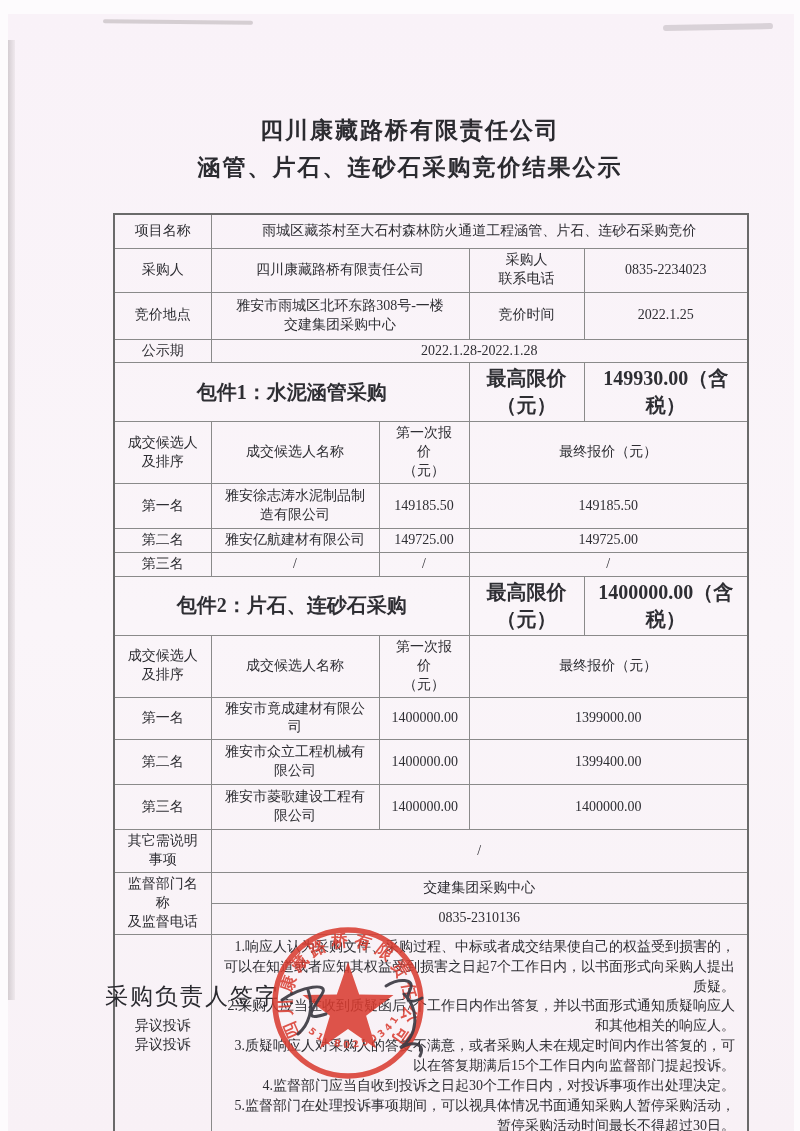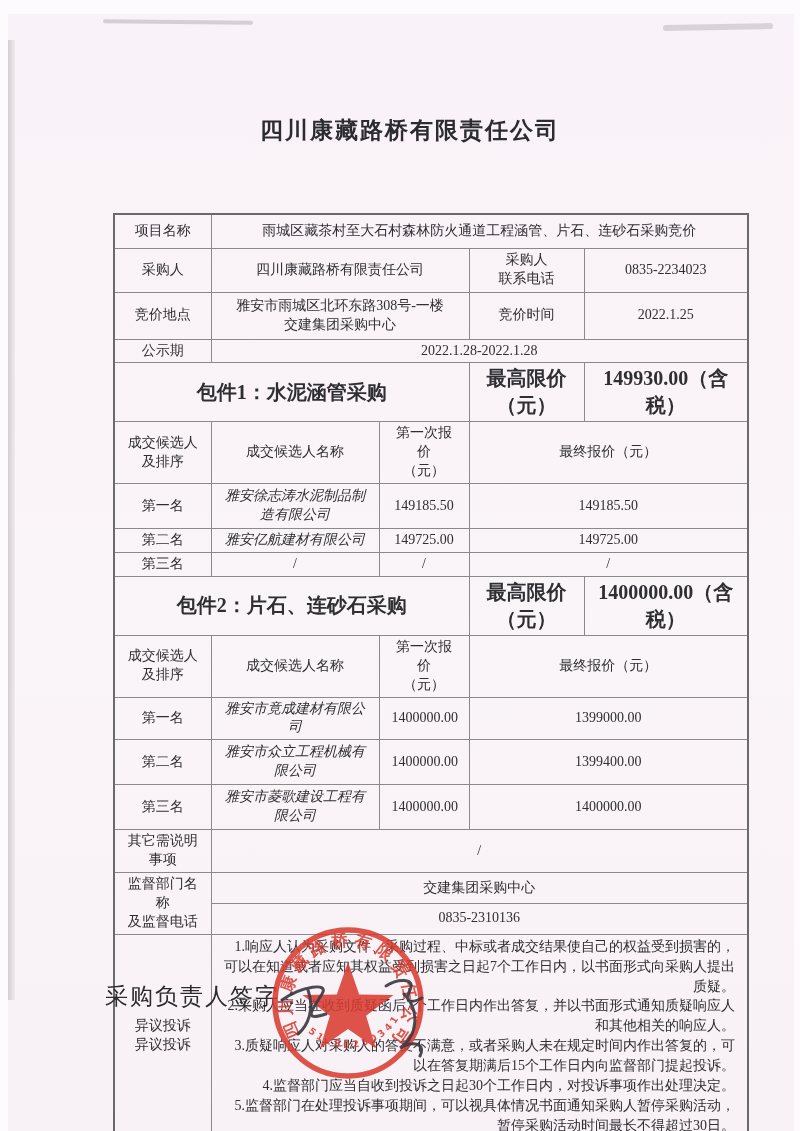--- a/index.html
+++ b/index.html
@@ -36,21 +36,21 @@
     position:absolute; left:113px; top:213px; width:634px;
     border-collapse:collapse; table-layout:fixed;
     font-size:14px; color:#2e2e33;
   }
   table.main td {
     border:1.5px solid #8a8a8a;
     text-align:center; vertical-align:middle;
     padding:2px 12px; line-height:1.35;
   }
   table.main { border:2px solid #6a6a6a; }
-  td.name-cell { text-align:left; padding-left:8px;font-style:italic; }
+  td.name-cell { text-align:left; padding-left:8px; }
   tr.pkg-row td { font-weight:bold; font-size:20px; }
   td.complaint-cell { text-align:left; vertical-align:top; padding:5px 10px 4px 10px; }
   .complaint-item { font-size:14px; line-height:1.42; text-align:right; }
   .sig-label {
     position:absolute; left:105px; top:981px;
     font-size:23px; letter-spacing:2px; color:#2b2b30;
   }
   .seal-wrap { position:absolute; left:256px; top:918px; width:184px; height:168px; }
   .signature-wrap { position:absolute; left:268px; top:952px; width:210px; height:115px; }
 </style>
@@ -58,20 +58,21 @@
 <body>
 
 <div class="page">
   <div class="scan-edge-top"></div>
   <div class="scan-edge-top2"></div>
   <div class="scan-edge-left"></div>
 </div>
 
 <div class="title-block">
   <div class="title-line">四川康藏路桥有限责任公司</div>
+  <div class="title-line">涵管、片石、连砂石采购竞价结果公示</div>
 </div>
 
 <table class="main">
   <colgroup>
     <col style="width:97px">
       <col style="width:168px">
       <col style="width:90px">
       <col style="width:115px">
       <col style="width:164px">
   </colgroup>

